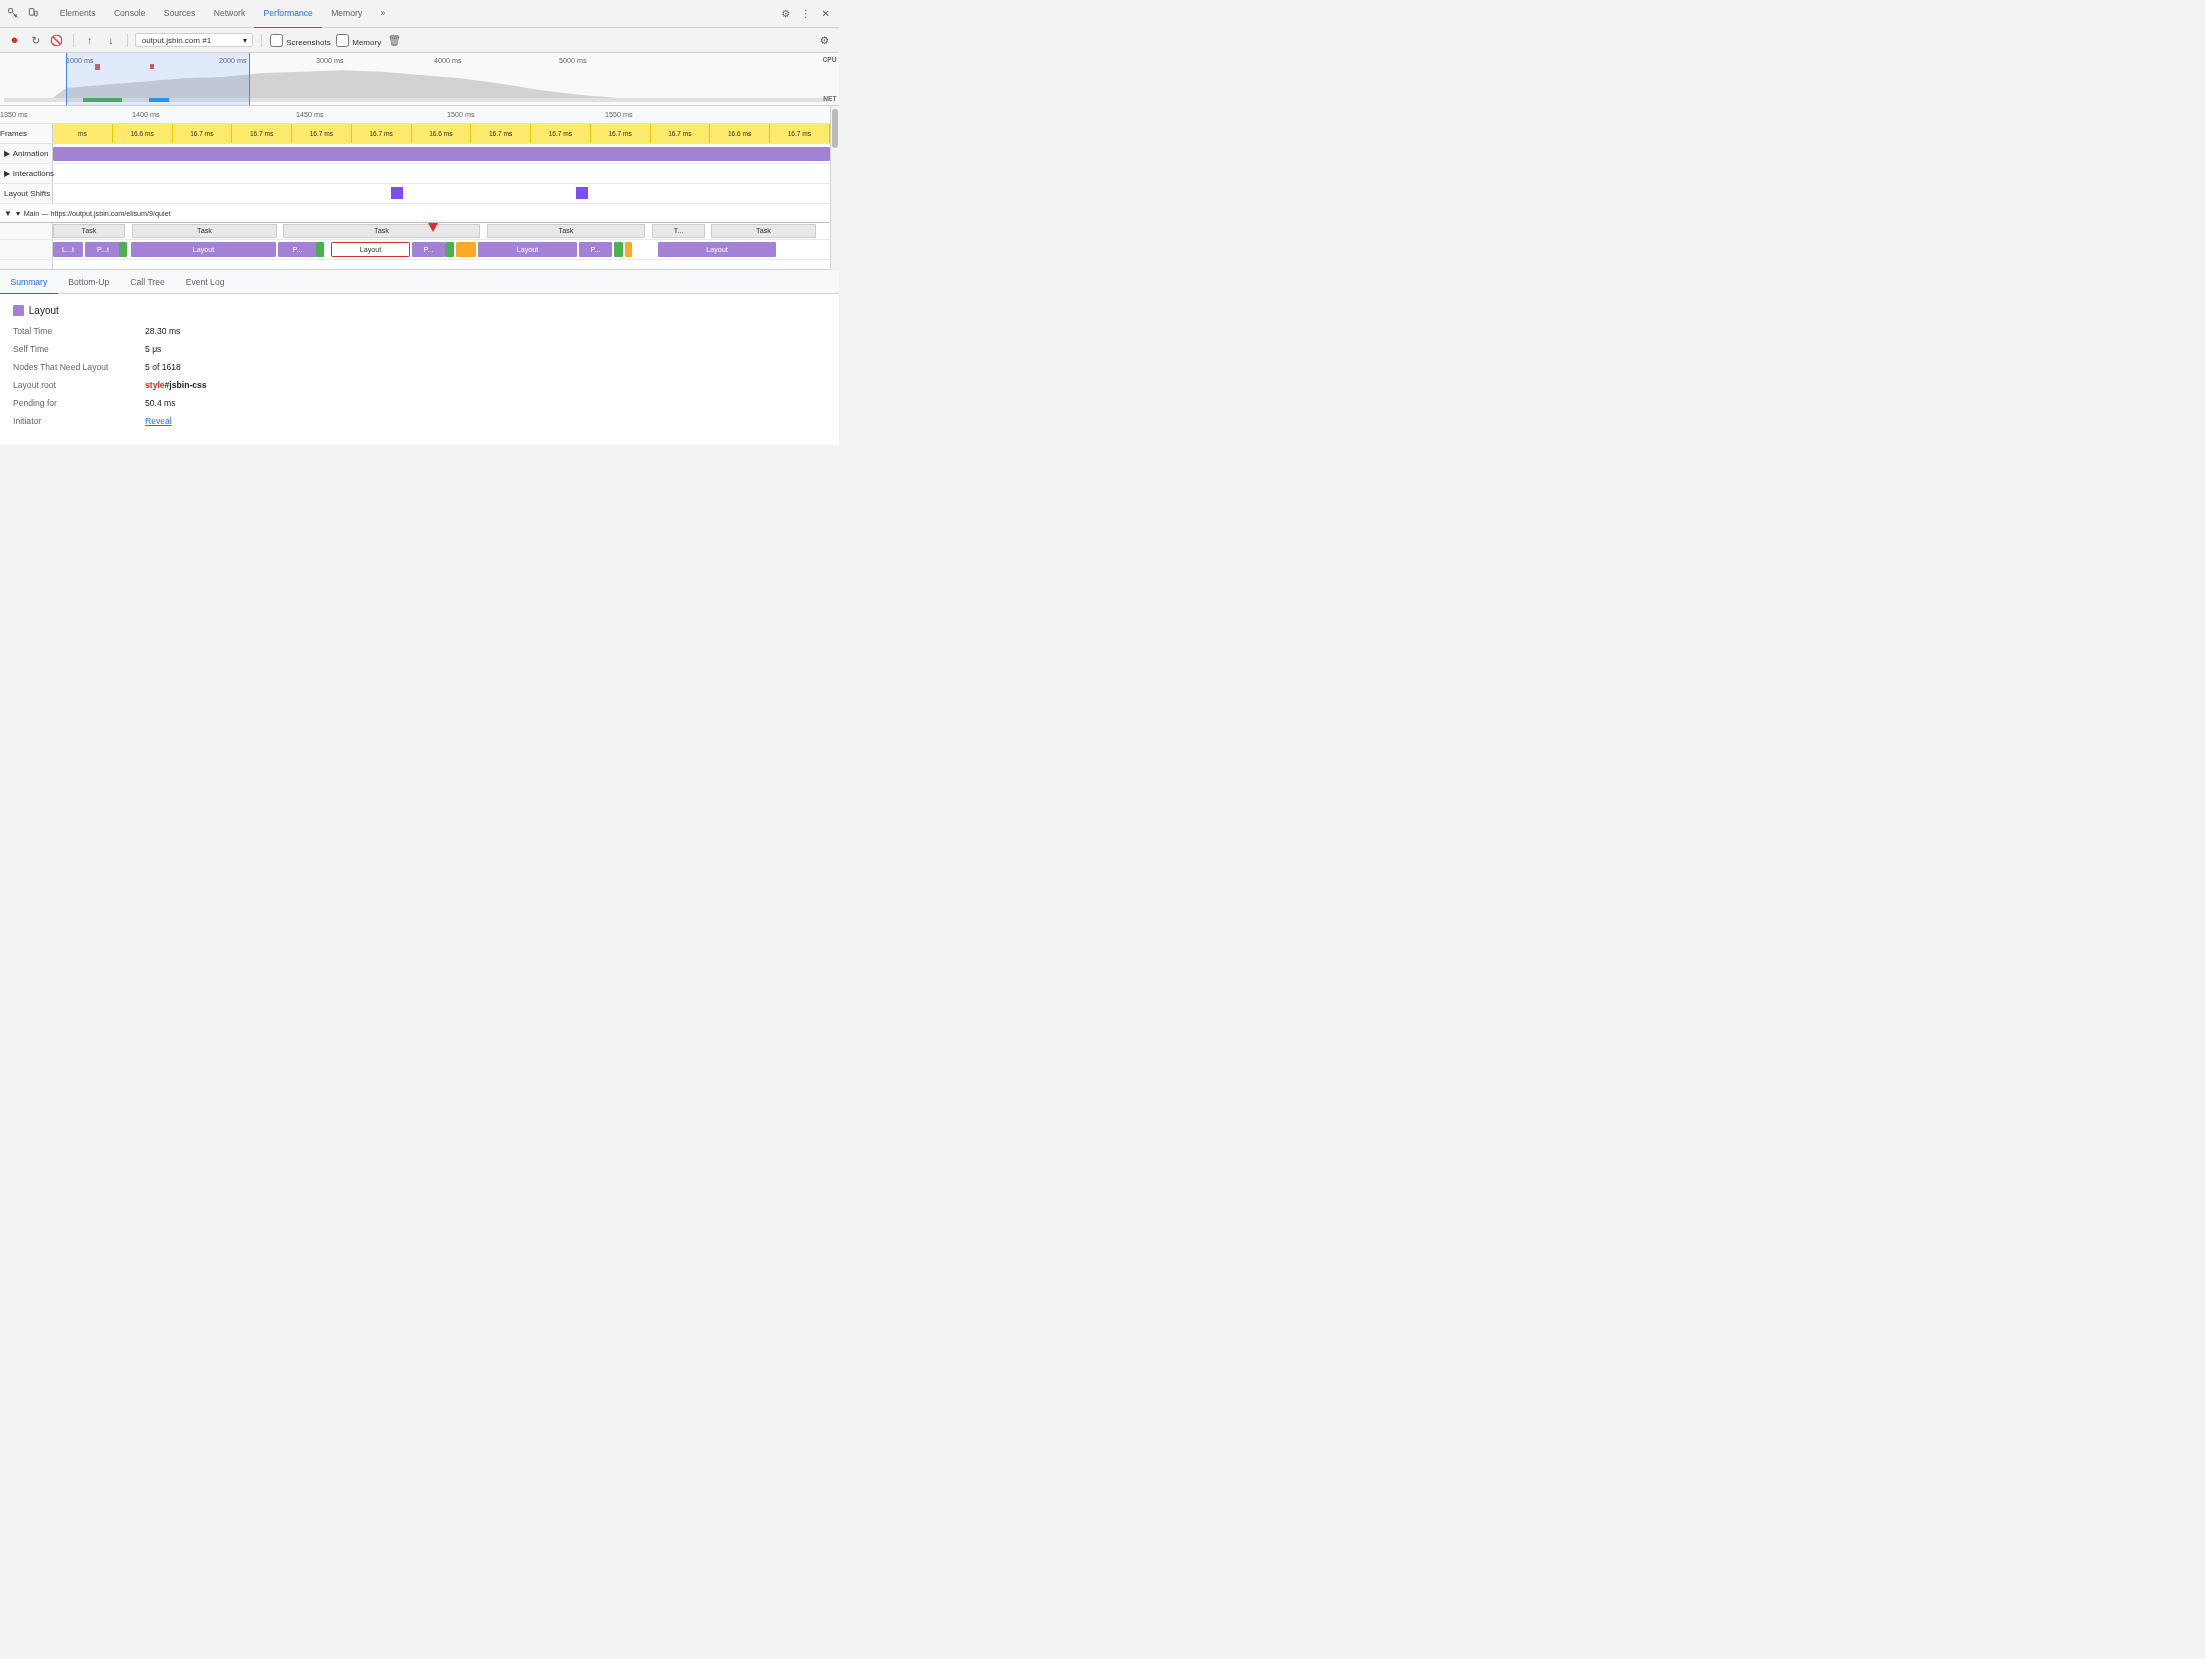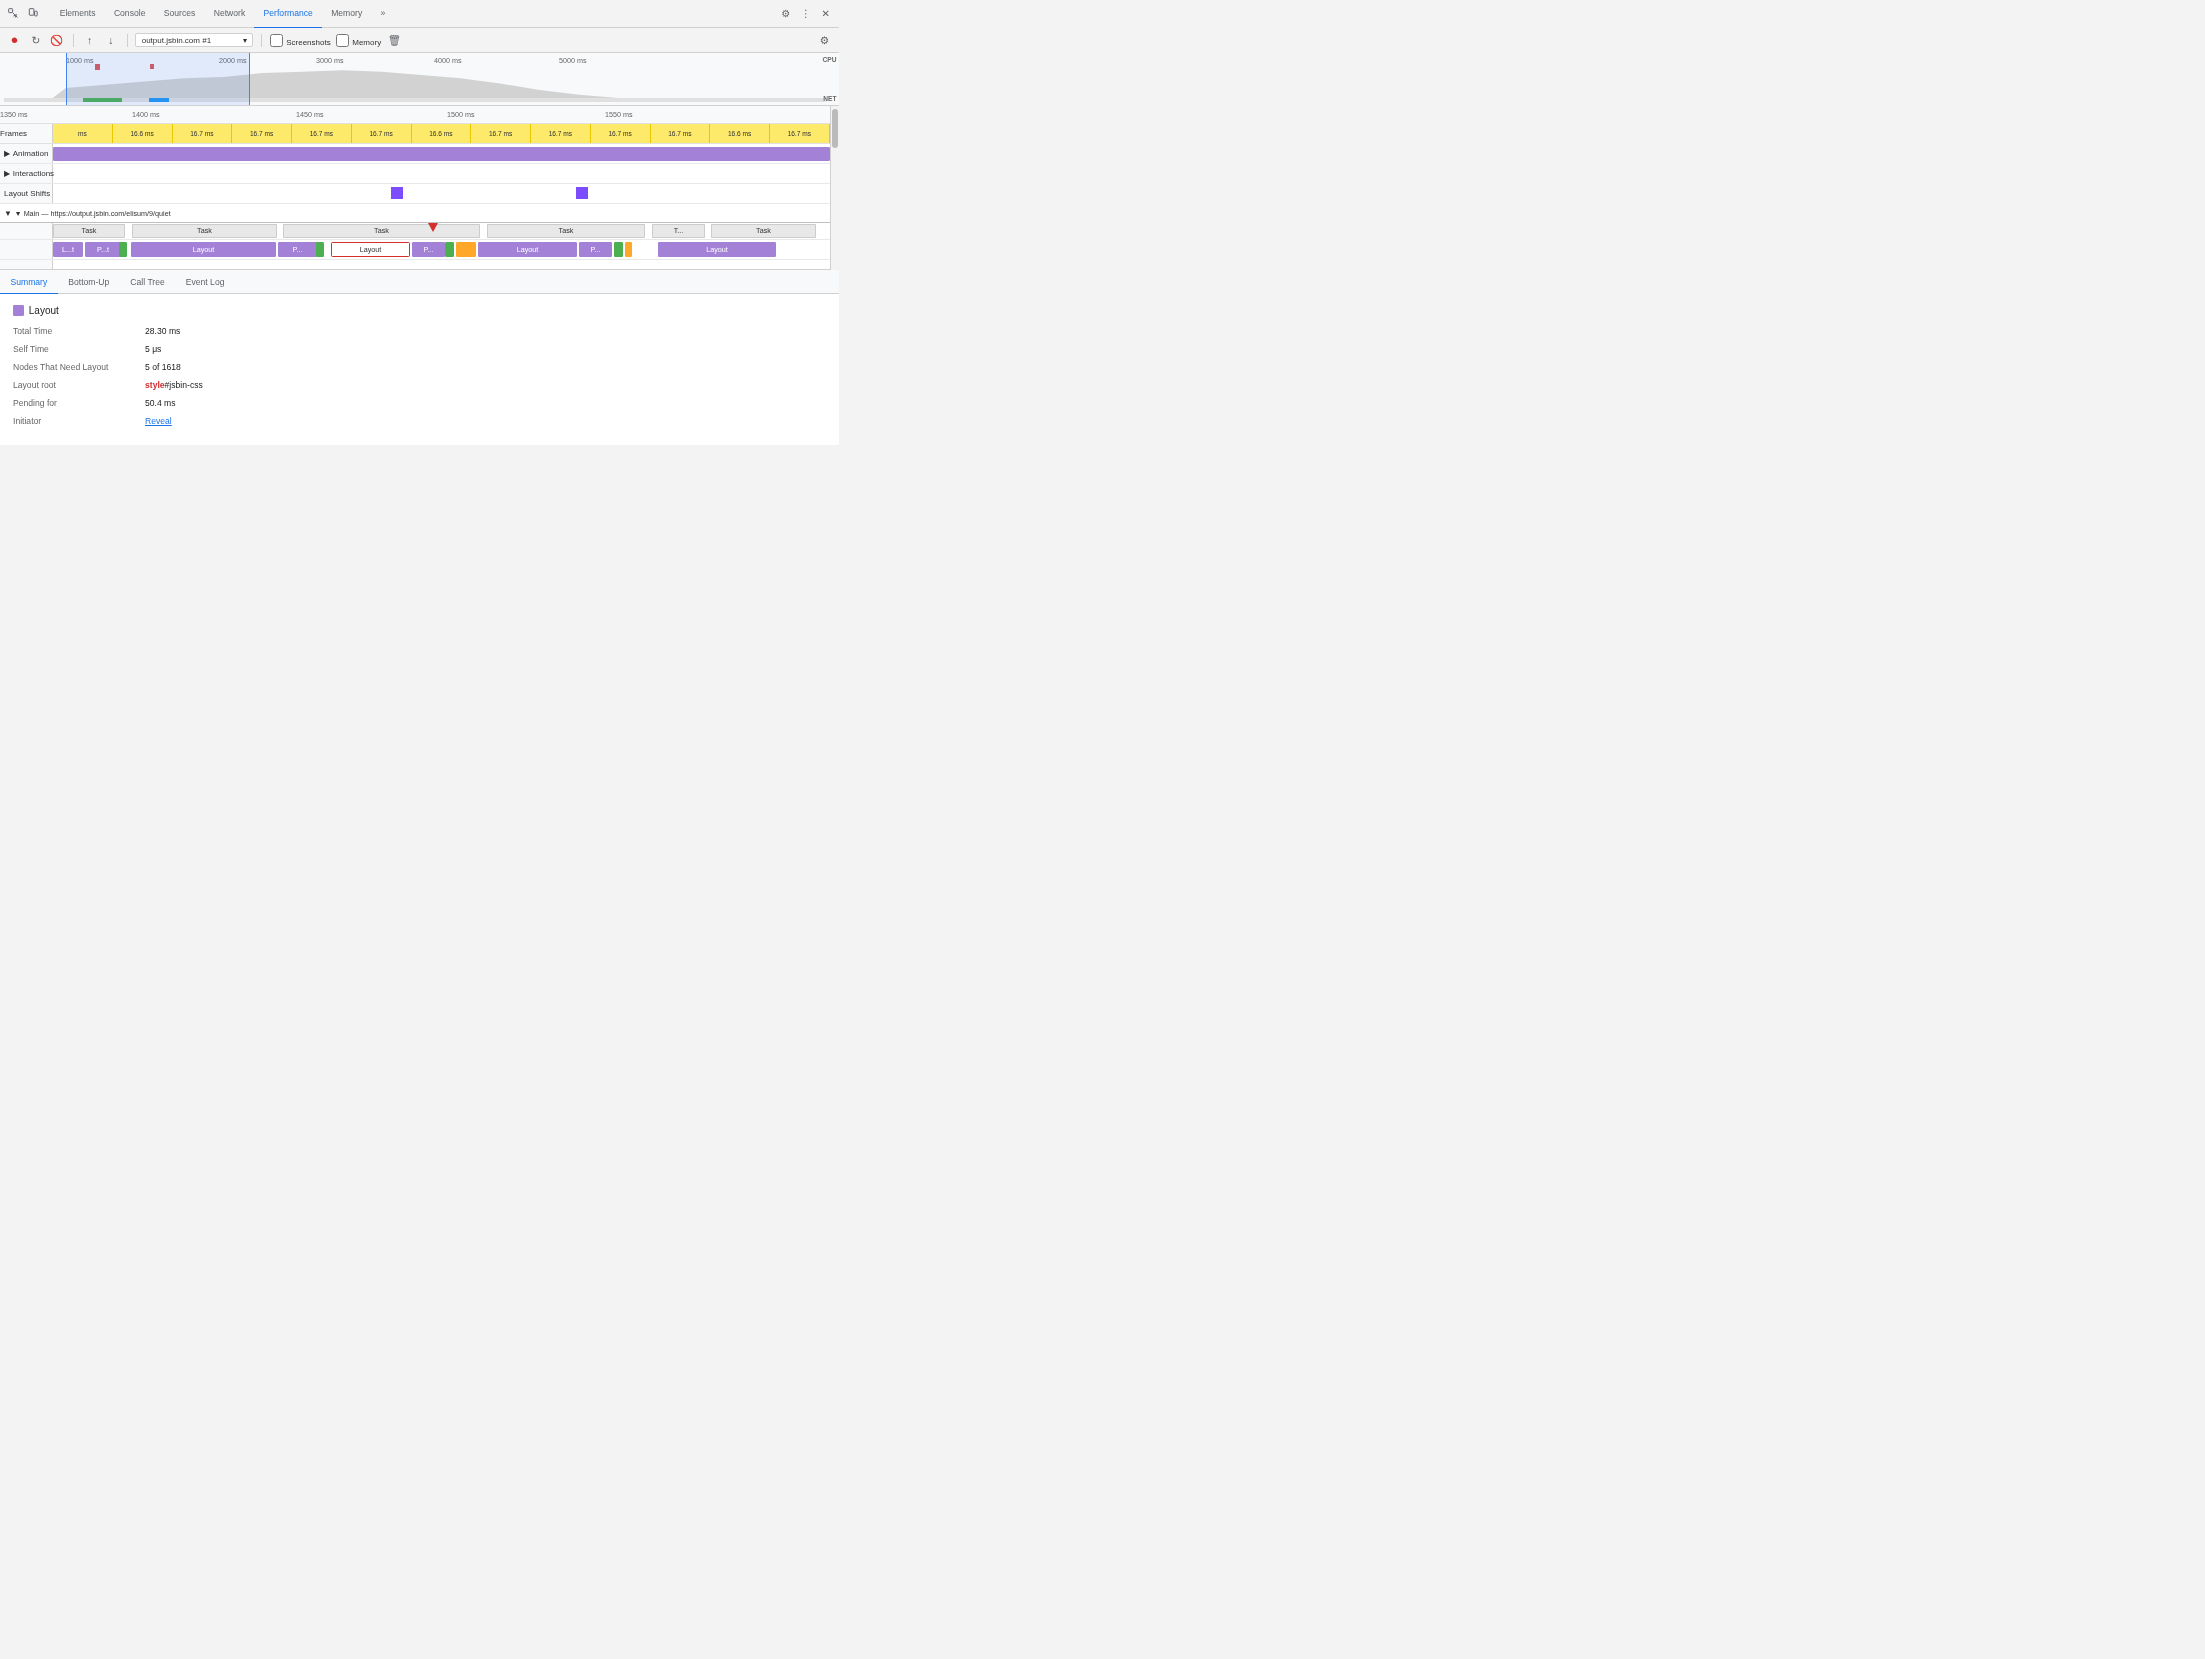--- a/index.html
+++ b/index.html
@@ -376,21 +376,21 @@
       color: #1a73e8;
       text-decoration: underline;
       cursor: pointer;
     }
     .layout-root-value {
       display: flex;
       align-items: center;
       gap: 0;
     }
     .layout-root-value .tag-red { color: #d32f2f; font-weight: 600; }
-    .layout-root-value .tag-black { color: #202124; }
+    .layout-root-value .tag-black { color: #202124; font-weight: bold; }
 
     
     .timeline-wrapper {
       display: flex;
     }
     .timeline-main {
       flex: 1;
       overflow: hidden;
     }
     .v-scrollbar {

